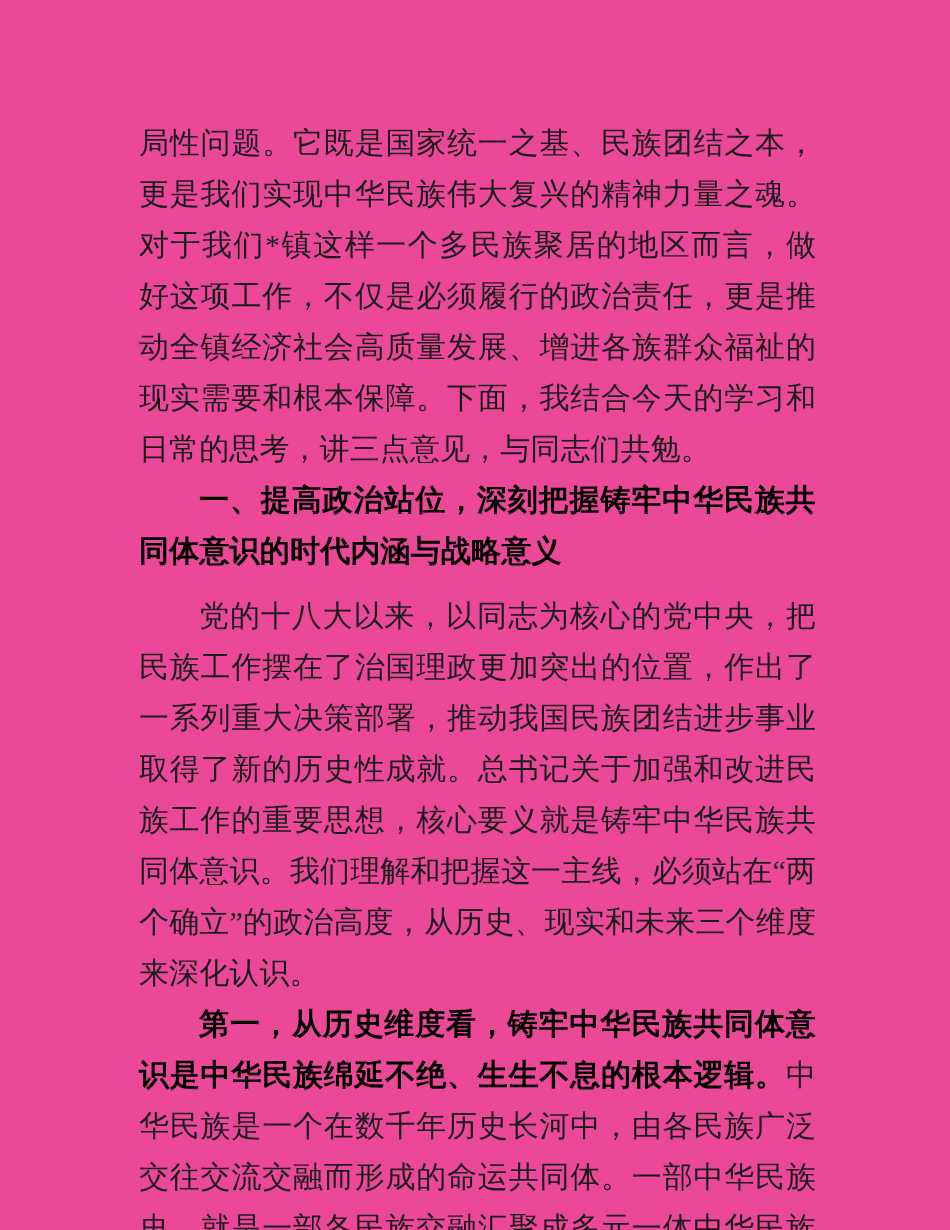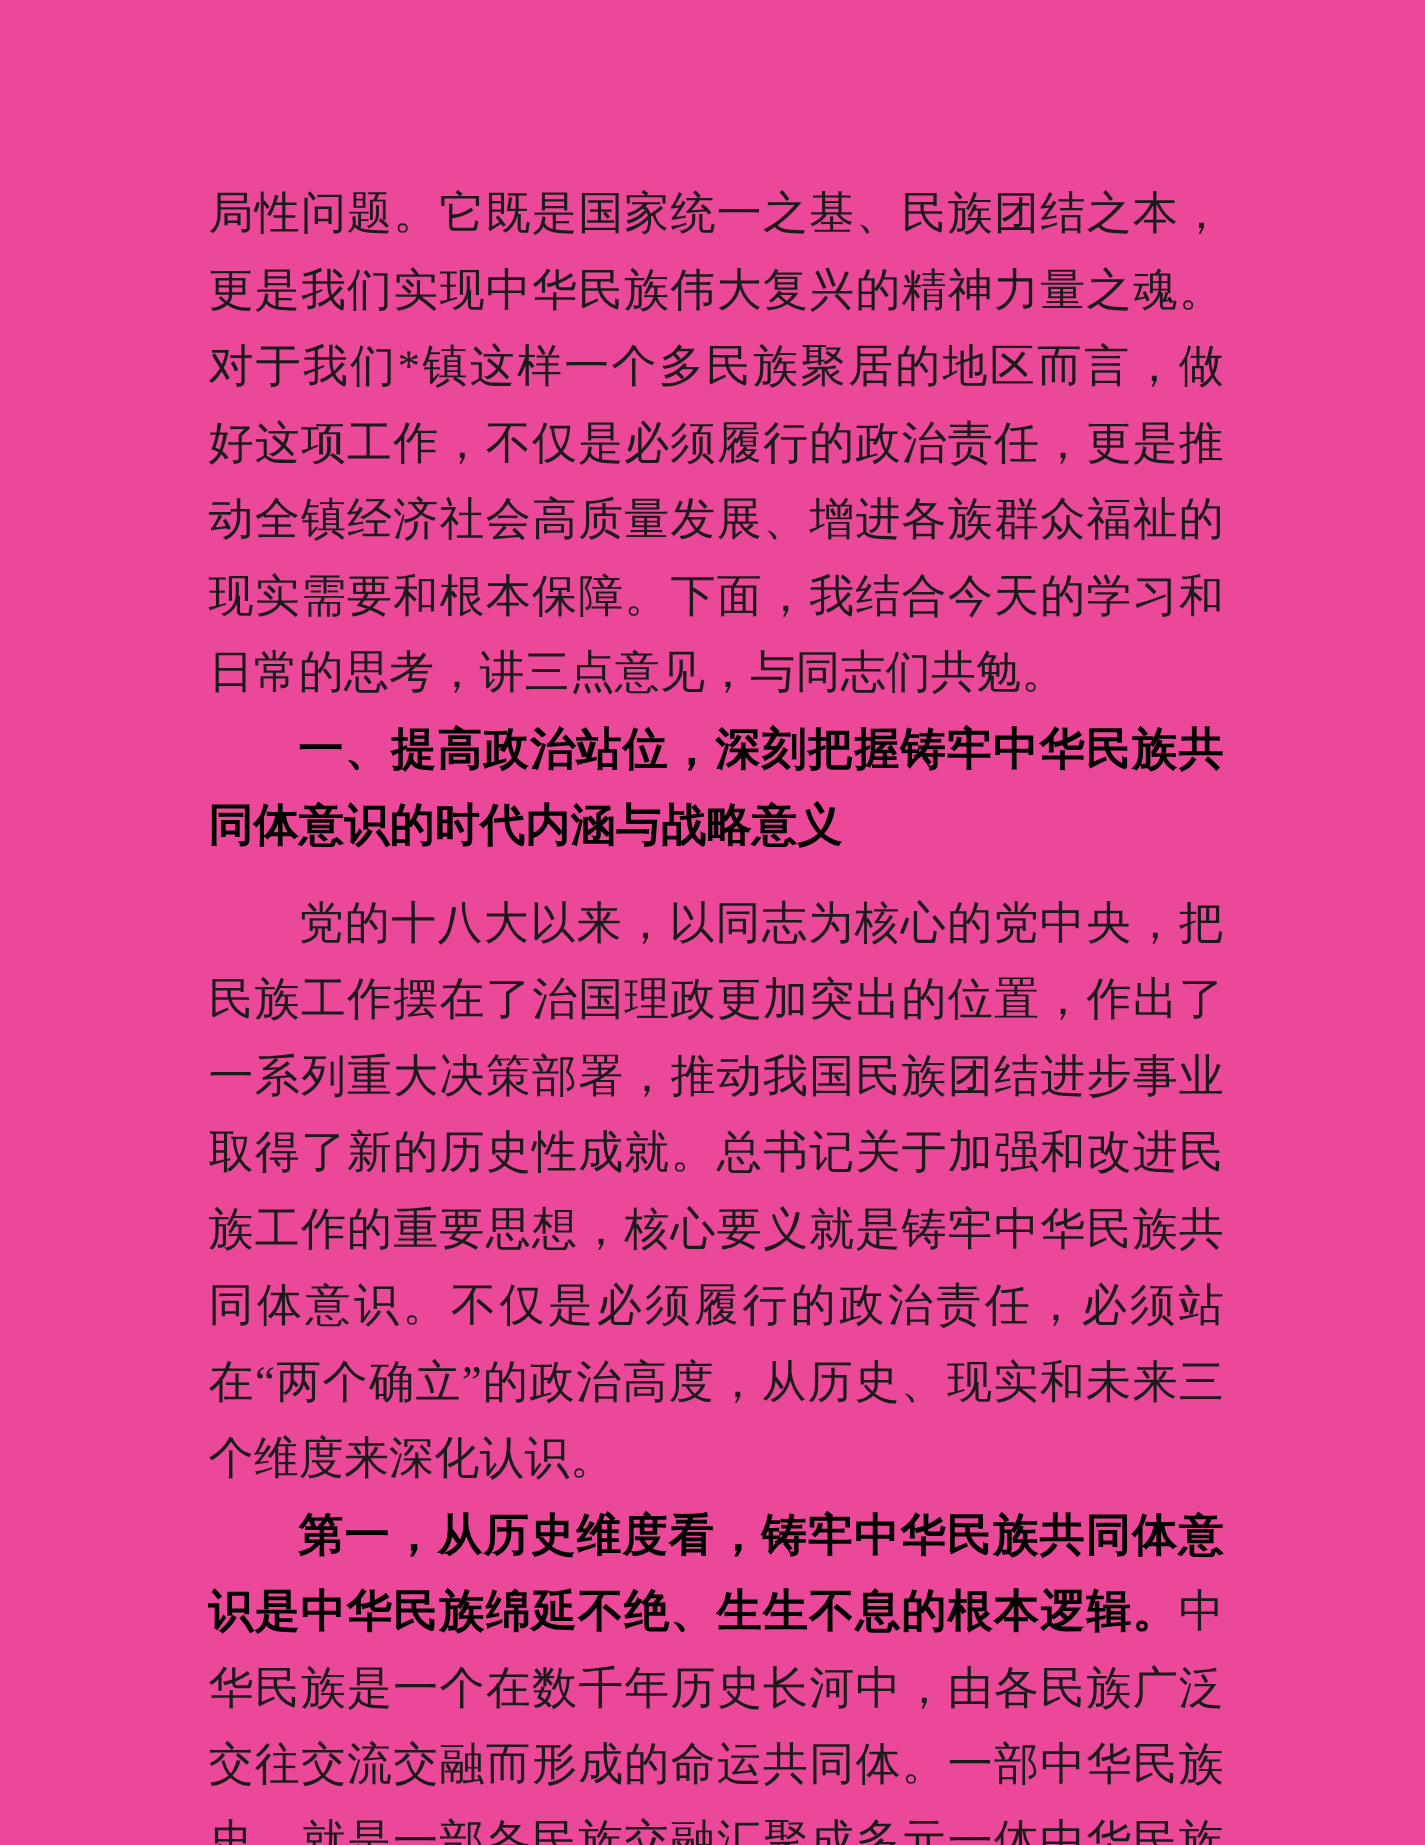--- a/index.html
+++ b/index.html
@@ -69,20 +69,20 @@
 </head>
 <body>
 
 <div class="page">
   <div class="text-block">
 
     <p class="para">局性问题。它既是国家统一之基、民族团结之本，更是我们实现中华民族伟大复兴的精神力量之魂。对于我们*镇这样一个多民族聚居的地区而言，做好这项工作，不仅是必须履行的政治责任，更是推动全镇经济社会高质量发展、增进各族群众福祉的现实需要和根本保障。下面，我结合今天的学习和日常的思考，讲三点意见，与同志们共勉。</p>
 
     <p class="heading gap-md">一、提高政治站位，深刻把握铸牢中华民族共同体意识的时代内涵与战略意义</p>
 
-    <p class="para indent gap-md">党的十八大以来，以同志为核心的党中央，把民族工作摆在了治国理政更加突出的位置，作出了一系列重大决策部署，推动我国民族团结进步事业取得了新的历史性成就。总书记关于加强和改进民族工作的重要思想，核心要义就是铸牢中华民族共同体意识。不仅是必须履行的政治责任，必须站在“两个确立”的政治高度，从历史、现实和未来三个维度来深化认识。</p>
+    <p class="para indent gap-md">党的十八大以来，以同志为核心的党中央，把民族工作摆在了治国理政更加突出的位置，作出了一系列重大决策部署，推动我国民族团结进步事业取得了新的历史性成就。总书记关于加强和改进民族工作的重要思想，核心要义就是铸牢中华民族共同体意识。我们理解和把握这一主线，必须站在“两个确立”的政治高度，从历史、现实和未来三个维度来深化认识。</p>
 
     <p class="para indent gap-md">
       <span class="lead">第一，从历史维度看，铸牢中华民族共同体意识是中华民族绵延不绝、生生不息的根本逻辑。</span><span>中华民族是一个在数千年历史长河中，由各民族广泛交往交流交融而形成的命运共同体。一部中华民族史，就是一部各民族交融汇聚成多元一体中华民族的历史，就是各民族共同缔造、发展、巩固统一的伟大祖国</span>
     </p>
 
   </div>
 </div>
 
 </body></html>

